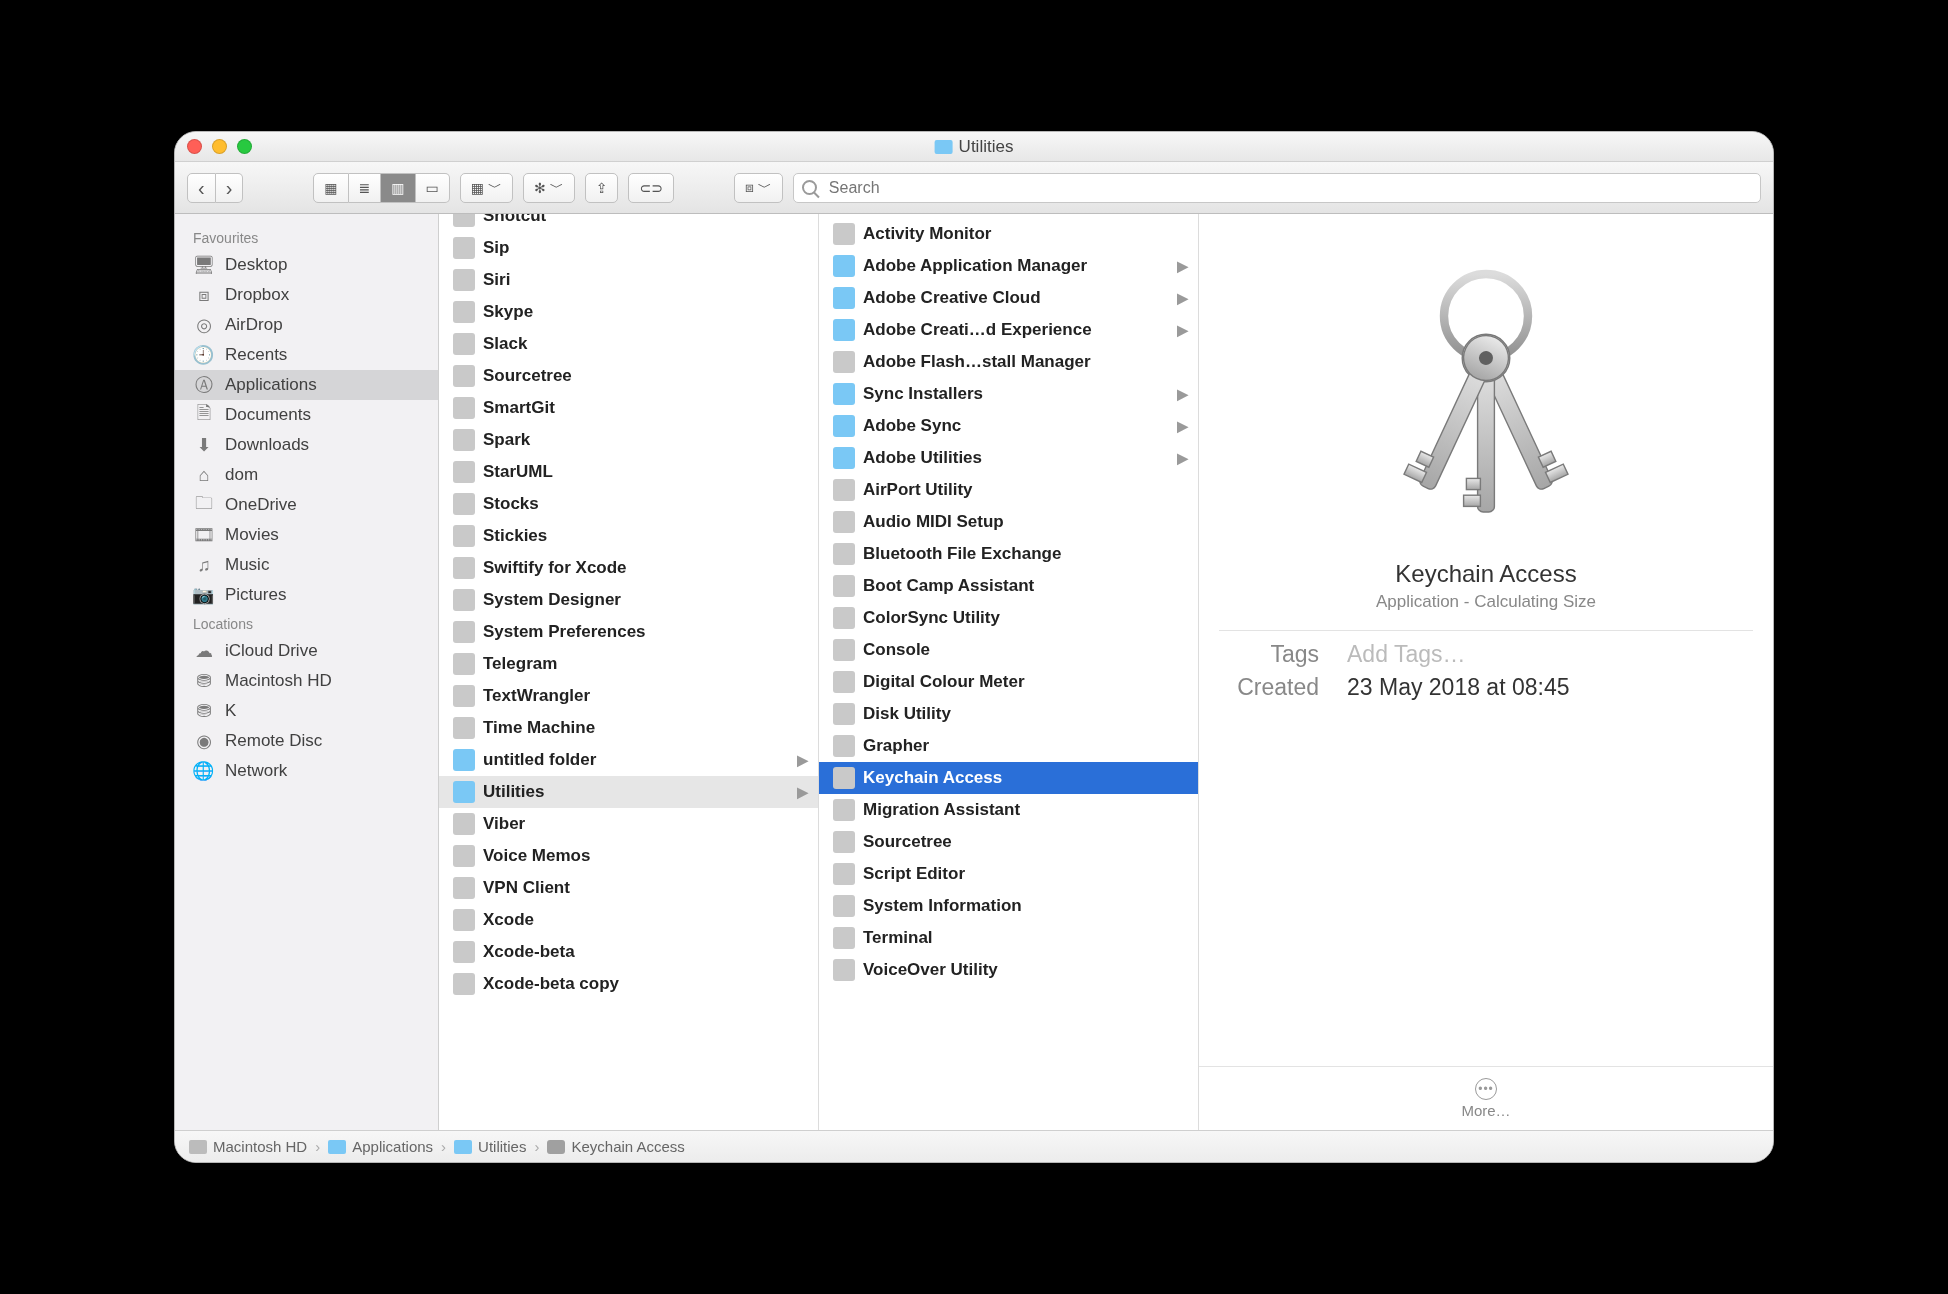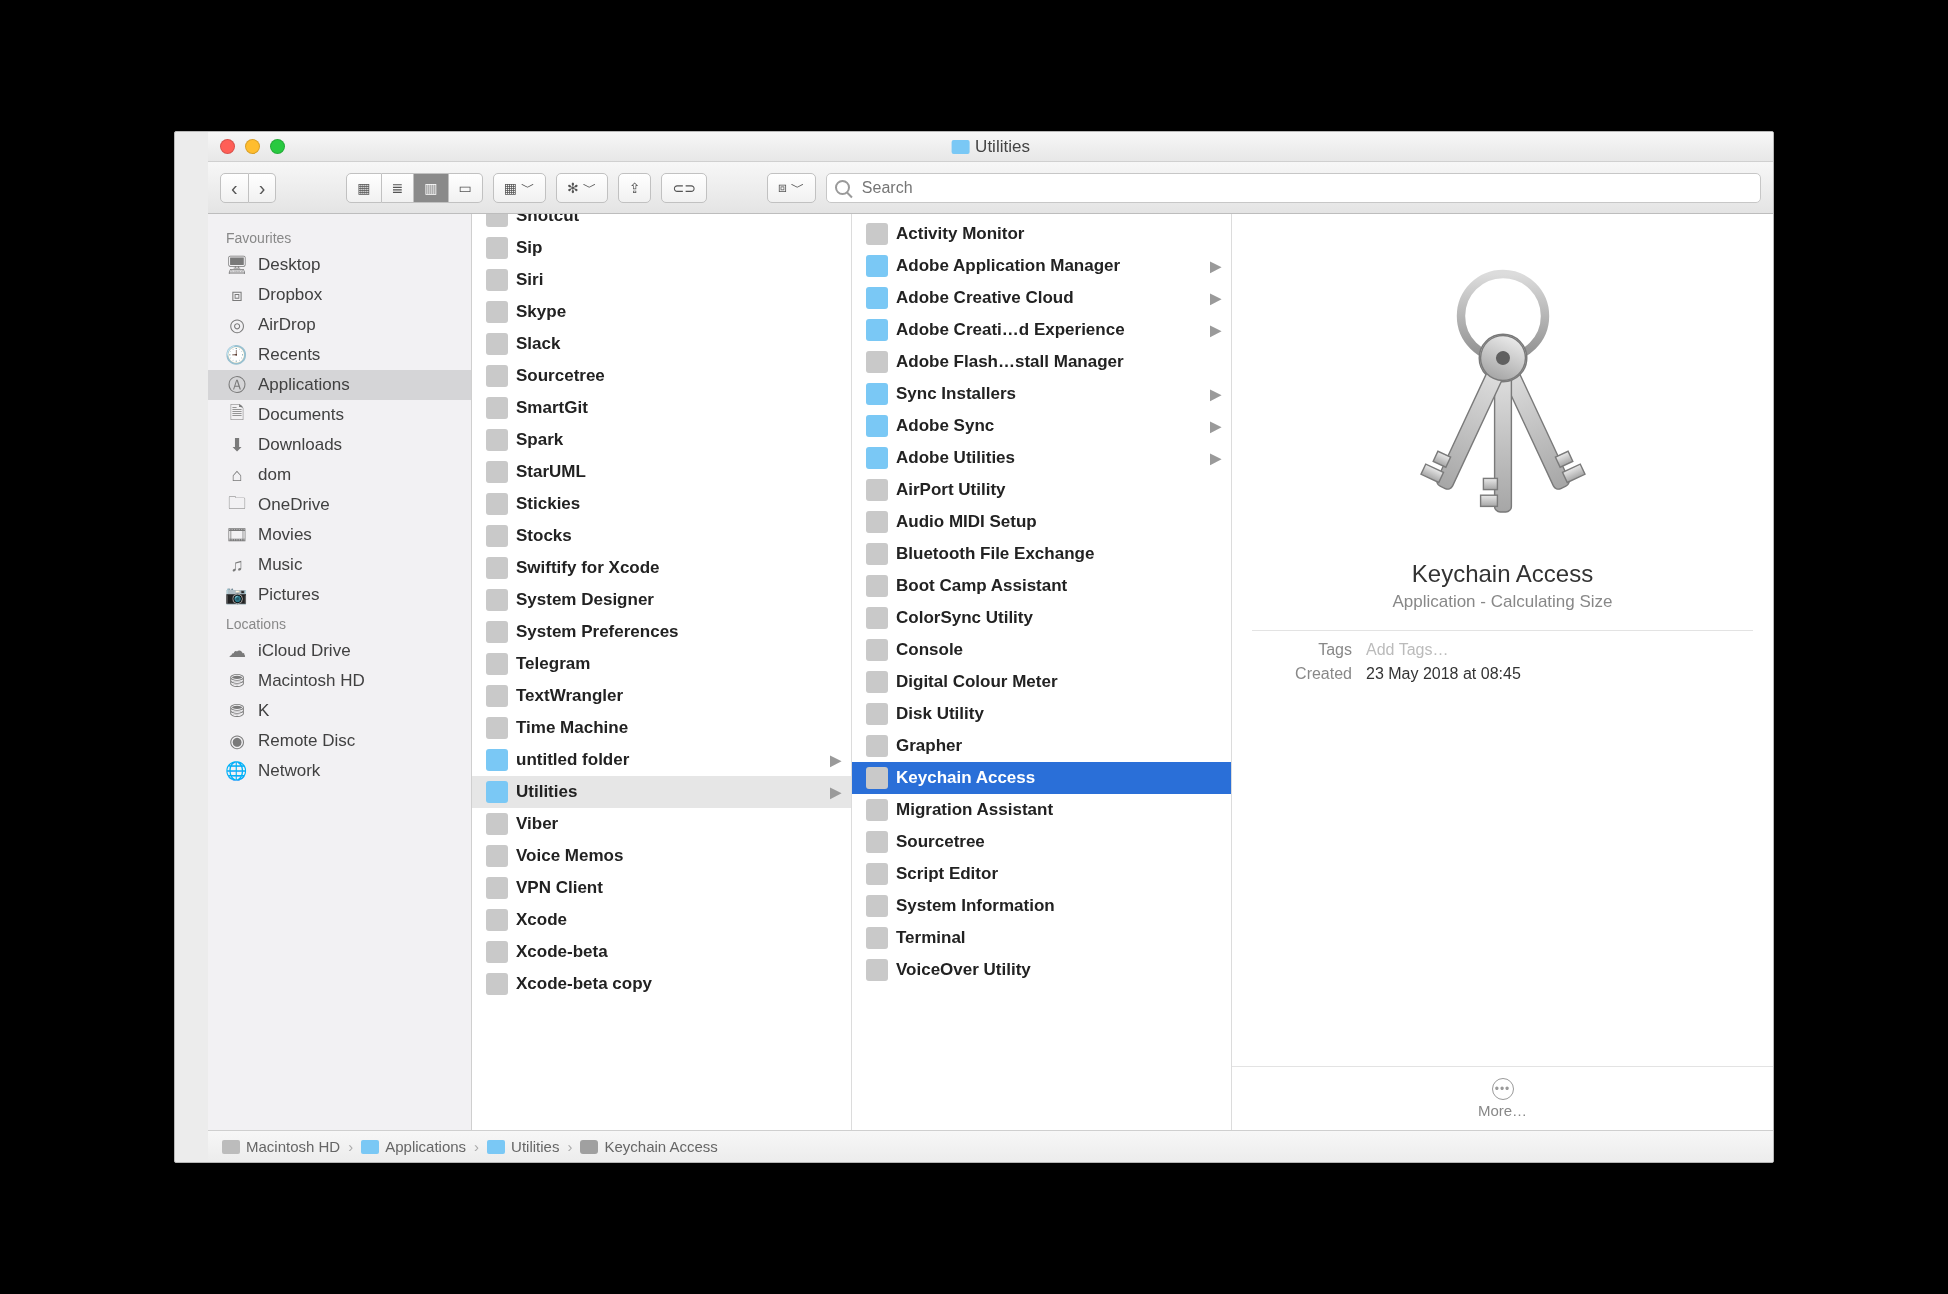--- a/index.html
+++ b/index.html
@@ -1,17 +1,17 @@
 <!DOCTYPE html>
 <html><head>
 <meta charset="utf-8">
 <style>
   * { box-sizing: border-box; margin: 0; padding: 0; font-family: -apple-system, "Helvetica Neue", Helvetica, Arial, sans-serif; }
   body { background: #000; width: 1948px; height: 1294px; display: flex; align-items: center; justify-content: center; }
-  .window { width: 1600px; height: 1032px; background: #ececec; border-radius: 2px; box-shadow: 0 30px 80px rgba(0,0,0,.6); display: flex; flex-direction: column; overflow: hidden; border: 1px solid #b7b7b7; padding-left: 33px; }
+  .window { width: 1600px; height: 1032px; background: #ececec; border-radius: 22px; box-shadow: 0 30px 80px rgba(0,0,0,.6); display: flex; flex-direction: column; overflow: hidden; border: 1px solid #b7b7b7; }
   .titlebar { height: 30px; background: linear-gradient(#f7f7f7,#e7e7e7); display: flex; align-items: center; position: relative; border-bottom: 1px solid #d0d0d0; }
   .traffic { display: flex; gap: 10px; margin-left: 12px; }
   .dot { width: 15px; height: 15px; border-radius: 50%; border: 0.5px solid rgba(0,0,0,.15); }
   .dot.red { background:#ff5f57; } .dot.yellow{background:#ffbd2e;} .dot.green{background:#28c940;}
   .title-center { position:absolute; left:50%; transform:translateX(-50%); display:flex; align-items:center; gap:6px; font-size:17px; color:#444; }
   .folder-mini { width:18px; height:14px; background:#7ac8f5; border-radius:2px; position:relative; }
   .toolbar { height:52px; background: linear-gradient(#f7f7f7,#e4e4e4); border-bottom:1px solid #bdbdbd; display:flex; align-items:center; padding:0 12px; gap:10px; }
   .tb-group { display:flex; }
   .tb-btn { height:30px; background:linear-gradient(#ffffff,#f1f1f1); border:1px solid #c1c1c1; display:flex; align-items:center; justify-content:center; padding:0 10px; font-size:14px; color:#555; cursor:pointer; }
   .tb-btn:first-child{border-radius:5px 0 0 5px;} .tb-btn:last-child{border-radius:0 5px 5px 0;} .tb-btn:only-child{border-radius:5px;}
@@ -34,21 +34,21 @@
   .row { display:flex; align-items:center; gap:8px; padding:3px 10px 3px 14px; font-size:17px; color:#222; cursor:pointer; position:relative; height:32px;font-weight:bold;}
   .row .ricn{width:22px;height:22px;background:#b9d9f0;border-radius:3px;flex-shrink:0;}
   .row .chev{margin-left:auto;color:#9a9a9a;font-size:14px;}
   .row.sel{background:#e6e6e6;}
   .row.hl{background:#2a6fd8;color:#fff;}
   .preview { flex:1; background:#fff; display:flex; flex-direction:column; align-items:center; padding:16px 20px 0; overflow:hidden; position:relative;}
   .preview-icon{ width:300px; height:300px; display:flex; align-items:center; justify-content:center; margin-top:20px; }
   .pv-title{font-size:24px; color:#333; margin-top:10px;}
   .pv-sub{font-size:17px;color:#888;margin-top:4px;}
   .pv-sep{width:100%;height:1px;background:#e3e3e3;margin:18px 0 10px;}
-  .pv-meta{display:grid;grid-template-columns:100px 1fr;gap:6px 14px;font-size:16px;color:#333;width:100%;}
+  .pv-meta{display:grid;grid-template-columns:100px 1fr;gap:6px 28px;font-size:23px;color:#333;width:100%;}
   .pv-meta .lab{color:#888;text-align:right;}
   .pv-meta .val.placeholder{color:#bbb;}
   .pv-fade{position:absolute;left:0;right:0;bottom:60px;height:30px;background:linear-gradient(rgba(255,255,255,0),#fff);}
   .more-wrap{position:absolute;bottom:0;left:0;right:0;height:64px;background:#fff;border-top:1px solid #e3e3e3;display:flex;flex-direction:column;align-items:center;justify-content:center;gap:2px;}
   .more-dots{width:22px;height:22px;border:1.5px solid #9a9a9a;border-radius:50%;display:flex;align-items:center;justify-content:center;color:#9a9a9a;font-size:12px;letter-spacing:1px;}
   .more-txt{font-size:15px;color:#888;}
   .pathbar{height:32px;background:linear-gradient(#f7f7f7,#ececec);border-top:1px solid #cfcfcf;display:flex;align-items:center;padding:0 14px;font-size:15px;color:#666;gap:8px;}
   .pathbar .pseg{display:flex;align-items:center;gap:6px;cursor:pointer;}
   .pathbar .psep{color:#aaa;}
   .picn{width:18px;height:14px;background:#7ac8f5;border-radius:2px;}
@@ -244,25 +244,25 @@
             <div class="row">
               <span class="ricn" style="background: rgb(201, 201, 201);"></span>
               <span>Spark</span>
             </div>
             <div class="row">
               <span class="ricn" style="background: rgb(201, 201, 201);"></span>
               <span>StarUML</span>
             </div>
             <div class="row">
               <span class="ricn" style="background: rgb(201, 201, 201);"></span>
+              <span>Stocks</span>
+            </div>
+            <div class="row">
+              <span class="ricn" style="background: rgb(201, 201, 201);"></span>
               <span>Stickies</span>
-            </div>
-            <div class="row">
-              <span class="ricn" style="background: rgb(201, 201, 201);"></span>
-              <span>Stocks</span>
             </div>
             <div class="row">
               <span class="ricn" style="background: rgb(201, 201, 201);"></span>
               <span>Swiftify for Xcode</span>
             </div>
             <div class="row">
               <span class="ricn" style="background: rgb(201, 201, 201);"></span>
               <span>System Designer</span>
             </div>
             <div class="row">

